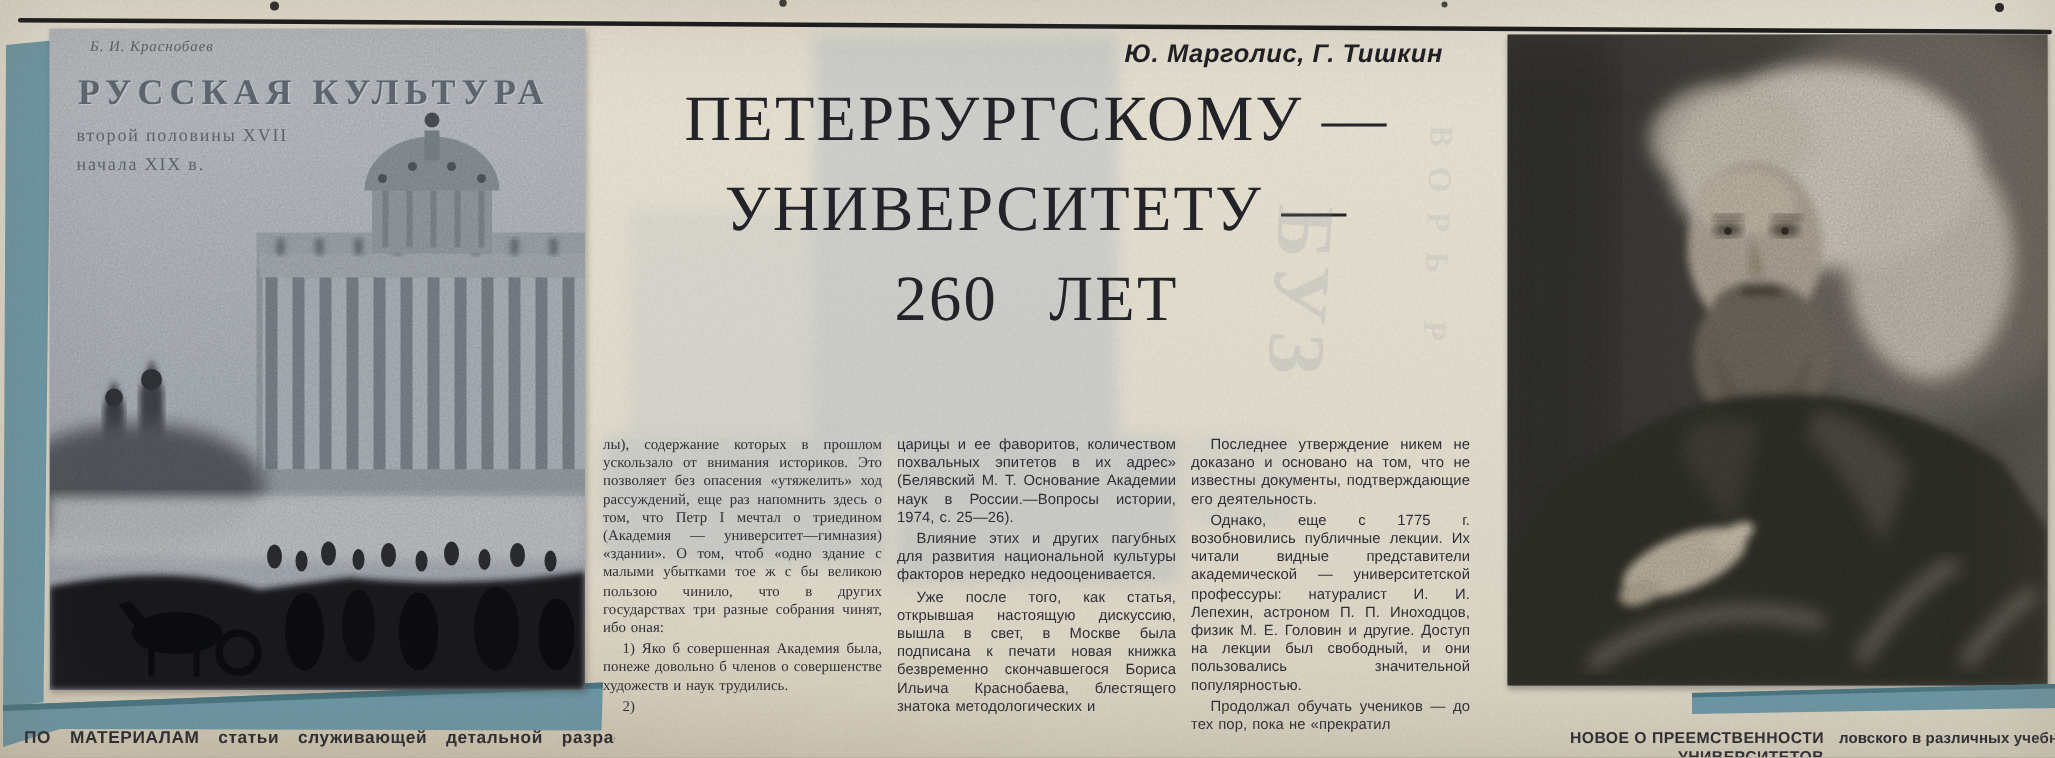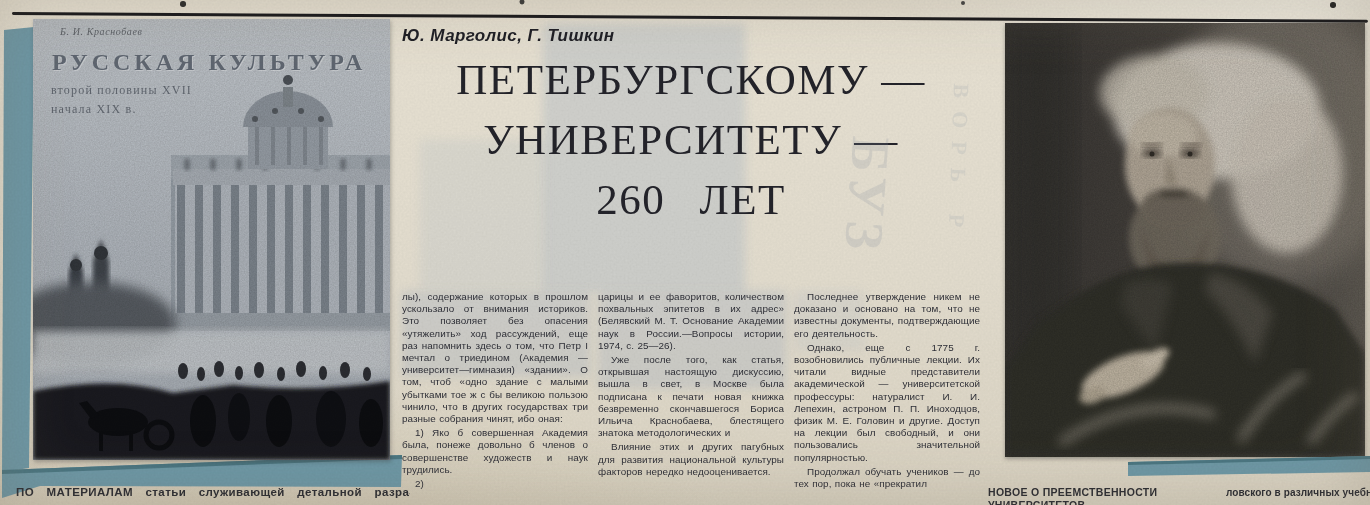--- a/index.html
+++ b/index.html
@@ -32,48 +32,48 @@
     font-size:12px;color:#565c65;letter-spacing:1.2px;opacity:.9;}
   .cover-sub2{position:absolute;left:18px;top:83px;font-family:"Liberation Serif",serif;
     font-size:12px;color:#565c65;letter-spacing:1.2px;opacity:.9;}
   
   .wash{position:absolute;pointer-events:none;filter:blur(5px);}
   .wash1{left:543px;top:24px;width:202px;height:268px;background:rgba(163,178,196,.32);}
   .wash2{left:420px;top:140px;width:125px;height:150px;background:rgba(163,178,196,.17);}
   .wash3{left:402px;top:291px;width:188px;height:86px;background:rgba(158,173,192,.30);}
   .wash4{left:598px;top:291px;width:188px;height:98px;background:rgba(158,173,192,.30);}
   .wash5{left:794px;top:291px;width:70px;height:60px;background:rgba(158,173,192,.15);}
-  .byline{position:absolute;left:402px;top:26px;width:560px;text-align:left;
+  .byline{position:absolute;left:402px;top:26px;width:560px;text-align:right;
     font-style:italic;font-weight:bold;font-size:17px;color:#1e1e25;letter-spacing:.4px;}
   .headline{position:absolute;left:400px;top:50px;width:582px;text-align:center;
     font-family:"Liberation Serif",serif;font-weight:normal;font-size:43px;line-height:60px;
     color:#24242b;letter-spacing:1.5px;}
   .hl-line4{word-spacing:22px;}
   .ghost{position:absolute;font-family:"Liberation Serif",serif;font-weight:bold;pointer-events:none;}
   .ghost-big{left:792px;top:165px;width:150px;text-align:center;font-size:54px;letter-spacing:6px;
     color:#8a93a3;opacity:.20;transform:rotate(94deg);}
   .ghost-small{left:974px;top:84px;font-size:22px;letter-spacing:13px;color:#98a0ac;opacity:.18;
     transform:rotate(92deg);transform-origin:left top;white-space:nowrap;}
   
   .col{position:absolute;top:291px;width:186px;height:214px;overflow:hidden;
     font-size:9.9px;line-height:12.2px;text-align:justify;color:#2f3038;
     letter-spacing:.05px;word-spacing:.6px;}
   .col p{margin:0 0 2px;text-indent:13px;}
   .col p.flush{text-indent:0;}
-  .col1{left:402px;} .col2{left:598px;} .col3{left:794px;}
+  .col1{left:402px;font-family:Liberation Serif, serif;} .col2{left:598px;} .col3{left:794px;}
   
   .portrait{position:absolute;left:1005px;top:23px;width:360px;height:434px;overflow:hidden;
     background:#47443f;box-shadow:0 2px 4px rgba(60,60,60,.4);}
   .teal-note{position:absolute;left:1128px;top:456px;width:242px;height:20px;}
   
   .footer-left{position:absolute;left:16px;top:486px;width:394px;white-space:nowrap;overflow:hidden;
     font-weight:bold;font-size:11.5px;color:#2b2c32;word-spacing:9px;letter-spacing:.4px;}
   .footer-right{position:absolute;left:988px;top:486px;width:382px;height:19px;overflow:hidden;
     display:flex;gap:10px;font-weight:bold;color:#2b2c32;}
-  .fr-head{width:228px;text-align:left;font-size:10.5px;line-height:13px;letter-spacing:.3px;}
+  .fr-head{width:228px;text-align:right;font-size:10.5px;line-height:13px;letter-spacing:.3px;}
   .fr-side{width:144px;font-size:10px;line-height:13px;white-space:nowrap;letter-spacing:.1px;}
   .grain-overlay{position:absolute;left:0;top:0;pointer-events:none;opacity:.06;}
 </style>
 </head>
 <body>
 
 <div class="page">
 
   <div class="top-rule"></div>
   <div class="specks"></div>
@@ -206,22 +206,22 @@
   <div class="ghost ghost-big">БУЗ</div>
   <div class="ghost ghost-small">ВОРЬ Р</div>
 
   <div class="col col1">
     <p class="flush">лы), содержание которых в прошлом ускользало от внимания историков. Это позволяет без опасения «утяжелить» ход рассуждений, еще раз напомнить здесь о том, что Петр I мечтал о триедином (Академия — университет—гимназия) «здании». О том, чтоб «одно здание с малыми убытками тое ж с бы великою пользою чинило, что в других государствах три разные собрания чинят, ибо оная:</p>
     <p>1) Яко б совершенная Академия была, понеже довольно б членов о совершенстве художеств и наук трудились.</p>
     <p>2)</p>
   </div>
   <div class="col col2">
     <p class="flush">царицы и ее фаворитов, количеством похвальных эпитетов в их адрес» (Белявский М. Т. Основание Академии наук в России.—Вопросы истории, 1974, с. 25—26).</p>
+    <p>Влияние этих и других пагубных для развития национальной культуры факторов нередко недооценивается.</p>
     <p>Уже после того, как статья, открывшая настоящую дискуссию, вышла в свет, в Москве была подписана к печати новая книжка безвременно скончавшегося Бориса Ильича Краснобаева, блестящего знатока методологических и</p>
-    <p>Влияние этих и других пагубных для развития национальной культуры факторов нередко недооценивается.</p>
   </div>
   <div class="col col3">
     <p>Последнее утверждение никем не доказано и основано на том, что не известны документы, подтверждающие его деятельность.</p>
     <p>Однако, еще с 1775 г. возобновились публичные лекции. Их читали видные представители академической — университетской профессуры: натуралист И. И. Лепехин, астроном П. П. Иноходцов, физик М. Е. Головин и другие. Доступ на лекции был свободный, и они пользовались значительной популярностью.</p>
     <p>Продолжал обучать учеников — до тех пор, пока не «прекратил</p>
   </div>
 
   <div class="portrait">
     <svg width="360" height="434" viewBox="0 0 360 434">
       <defs>

